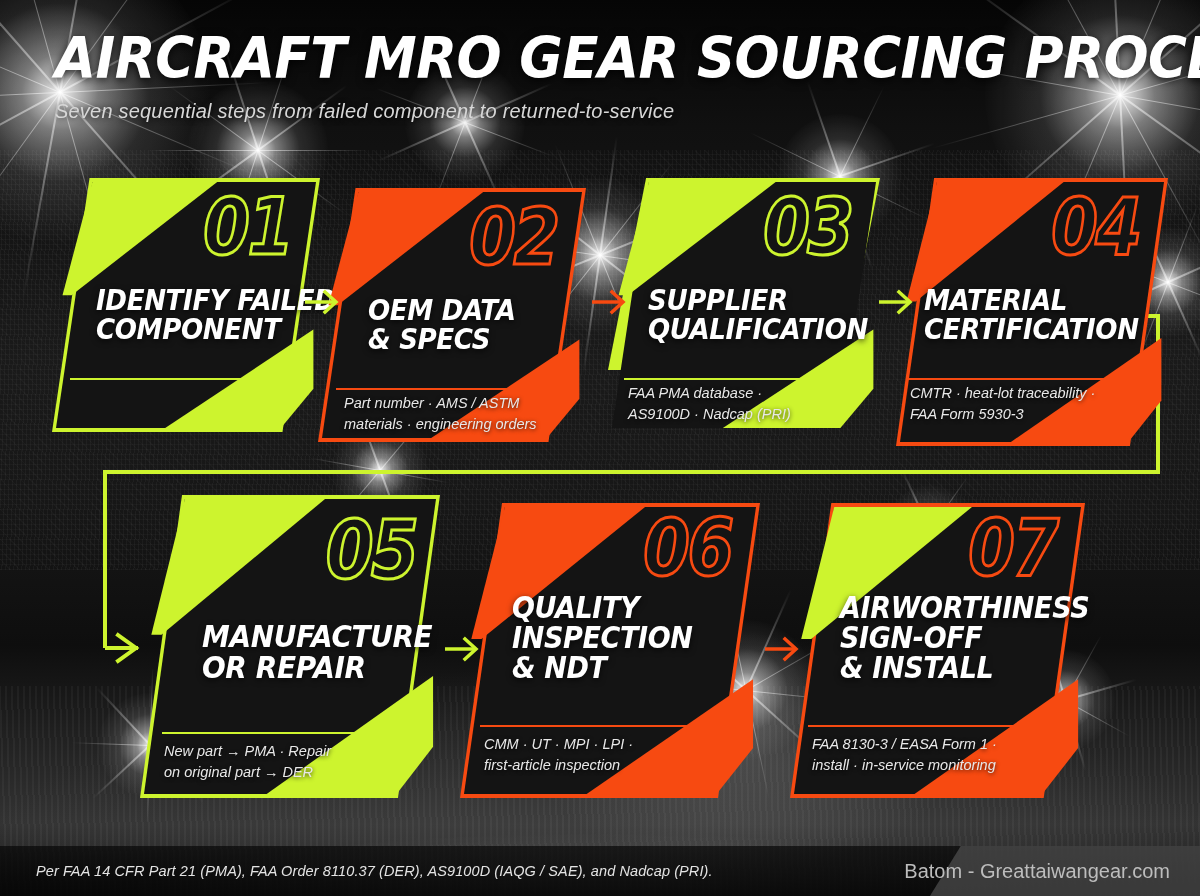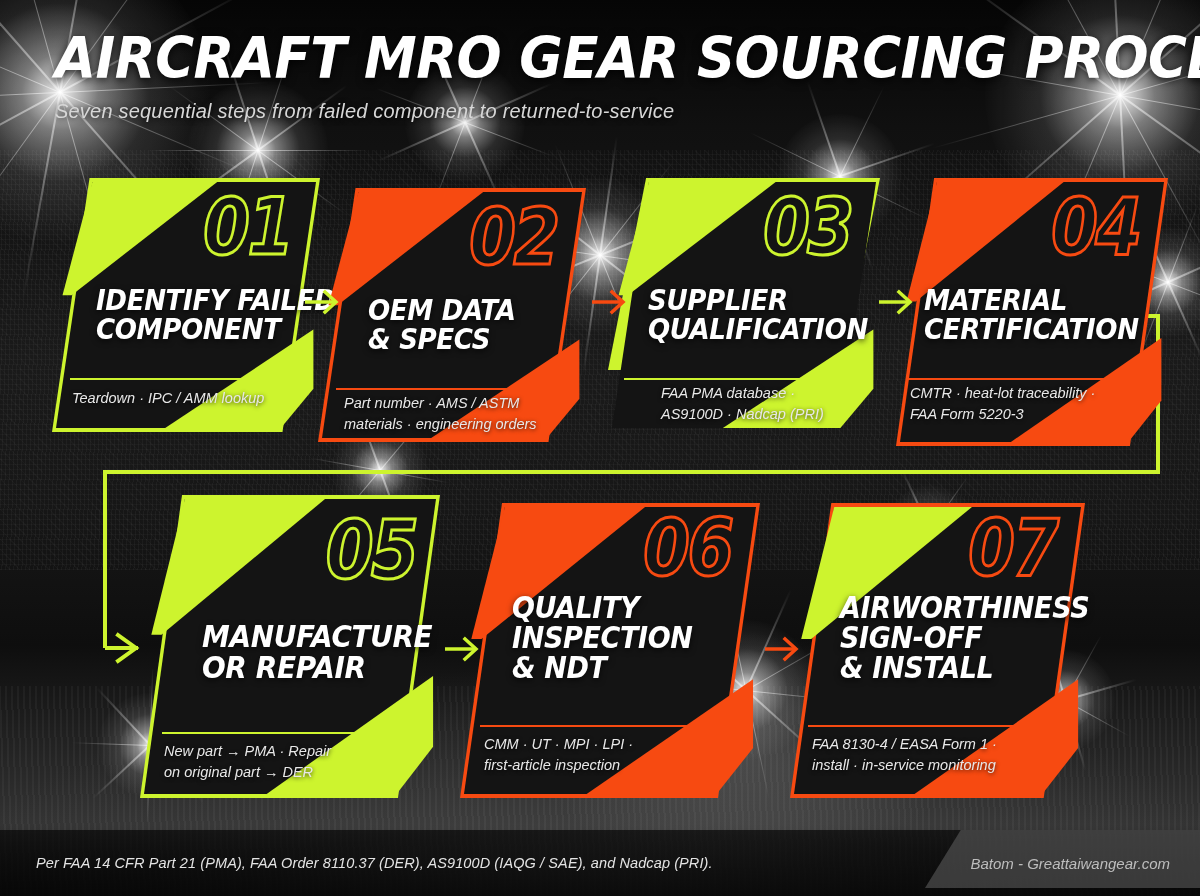--- a/index.html
+++ b/index.html
@@ -114,38 +114,38 @@
     font-size:14.5px; font-style:italic; color:#e8e8e8;
     line-height:1.42; white-space:pre-line;
     text-shadow:0 1px 4px rgba(0,0,0,.8);
   }
 
   
   .arrow{ position:absolute; }
   .connector{ position:absolute; }
 
   
-  #footer{ position:absolute; left:0; right:0; bottom:0; height:66px; }
+  #footer{ position:absolute; left:0; right:0; bottom:0; height:50px; }
   #footer-bg{
     position:absolute; inset:0;
     background:linear-gradient(180deg, rgba(8,8,8,.72) 0%, rgba(5,5,5,.92) 100%);
   }
   #footnote{
     position:absolute; left:36px; top:50%; transform:translateY(-50%);
     font-size:14.5px; font-style:italic; color:#e4e4e4; letter-spacing:.1px;
     white-space:nowrap;
   }
   #brand-tag{
     position:absolute; right:0; top:0; width:275px; height:58px;
     background:rgba(88,88,88,.62);
     clip-path:polygon(13% 0%, 100% 0%, 100% 100%, 0% 100%);
   }
   #brand-text{
     position:absolute; right:30px; top:50%; transform:translateY(-50%);
-    font-size:15px; font-style:italic; color:#bdbdbd; white-space:nowrap;
+    font-size:20px; color:#bdbdbd; white-space:nowrap;
   }
 </style>
 </head>
 <body>
 
 <div id="stage">
 
   <div class="bg-base"></div>
   <div class="crowd"></div>
   <div class="pitch"></div>
@@ -260,21 +260,20 @@
         <div class="shape brd"></div>
         <div class="inner" style="left: 4px; top: 4px; width: 260px; height: 246px;"></div>
         <div class="wedge-tl" style="left: 4px; top: 4px; width: 260px; height: 246px; background: rgb(205, 244, 46); clip-path: polygon(14% 0%, 62% 0%, 6% 46%, 2.5% 46%);"></div>
         <div class="wedge-br" style="left: 4px; top: 4px; width: 260px; height: 246px; background: rgb(205, 244, 46); clip-path: polygon(99% 60%, 99% 84%, 86.5% 100%, 42% 100%);"></div>
         <div class="num" style="right: 28px; top: 16px; font-size: 78px; -webkit-text-stroke: 3px rgb(205, 244, 46);">01</div>
         <div class="ctitle" style="left: 44px; top: 108px; font-size: 29px;">
           <div>IDENTIFY FAILED</div>
           <div>COMPONENT</div>
         </div>
         <div class="rule" style="left: 18px; top: 200px; width: 230px; background: rgb(205, 244, 46);"></div>
-        <div class="cdesc" style="left: 20px; top: 210px; width: 250px; font-size: 14.5px;">Teardown · IPC / AMM lookup</div>
       </div>
       <div class="card" style="left: 318px; top: 188px; width: 268px; height: 254px; --ac: #f74a11; --wtl: #f74a11;">
         <div class="shape brd"></div>
         <div class="inner" style="left: 4px; top: 4px; width: 260px; height: 246px;"></div>
         <div class="wedge-tl" style="left: 4px; top: 4px; width: 260px; height: 246px; background: rgb(247, 74, 17); clip-path: polygon(14% 0%, 62% 0%, 6% 46%, 2.5% 46%);"></div>
         <div class="wedge-br" style="left: 4px; top: 4px; width: 260px; height: 246px; background: rgb(247, 74, 17); clip-path: polygon(99% 60%, 99% 84%, 86.5% 100%, 42% 100%);"></div>
         <div class="num" style="right: 28px; top: 16px; font-size: 78px; -webkit-text-stroke: 3px rgb(247, 74, 17);">02</div>
         <div class="ctitle" style="left: 50px; top: 108px; font-size: 29px;">
           <div>OEM DATA</div>
           <div>&amp; SPECS</div>
@@ -287,36 +286,36 @@
         <div class="shape brd"></div>
         <div class="inner" style="left: 4px; top: 4px; width: 264px; height: 246px;"></div>
         <div class="wedge-tl" style="left: 4px; top: 4px; width: 264px; height: 246px; background: rgb(205, 244, 46); clip-path: polygon(14% 0%, 62% 0%, 6% 46%, 2.5% 46%);"></div>
         <div class="wedge-br" style="left: 4px; top: 4px; width: 264px; height: 246px; background: rgb(205, 244, 46); clip-path: polygon(99% 60%, 99% 84%, 86.5% 100%, 42% 100%);"></div>
         <div class="num" style="right: 28px; top: 16px; font-size: 78px; -webkit-text-stroke: 3px rgb(205, 244, 46);">03</div>
         <div class="ctitle" style="left: 40px; top: 108px; font-size: 29px;">
           <div>SUPPLIER</div>
           <div>QUALIFICATION</div>
         </div>
         <div class="rule" style="left: 16px; top: 200px; width: 232px; background: rgb(205, 244, 46);"></div>
-        <div class="cdesc" style="left: 20px; top: 205px; width: 252px; font-size: 14.5px; margin-left: 33px;">FAA PMA database ·
+        <div class="cdesc" style="left: 20px; top: 205px; width: 252px; font-size: 14.5px;">FAA PMA database ·
 AS9100D · Nadcap (PRI)</div>
       </div>
       <div class="card" style="left: 896px; top: 178px; width: 272px; height: 268px; --ac: #f74a11; --wtl: #f74a11;">
         <div class="shape brd"></div>
         <div class="inner" style="left: 4px; top: 4px; width: 264px; height: 260px;"></div>
         <div class="wedge-tl" style="left: 4px; top: 4px; width: 264px; height: 260px; background: rgb(247, 74, 17); clip-path: polygon(14% 0%, 62% 0%, 6% 46%, 2.5% 46%);"></div>
         <div class="wedge-br" style="left: 4px; top: 4px; width: 264px; height: 260px; background: rgb(247, 74, 17); clip-path: polygon(99% 60%, 99% 84%, 86.5% 100%, 42% 100%);"></div>
         <div class="num" style="right: 28px; top: 16px; font-size: 78px; -webkit-text-stroke: 3px rgb(247, 74, 17);">04</div>
         <div class="ctitle" style="left: 28px; top: 108px; font-size: 29px;">
           <div>MATERIAL</div>
           <div>CERTIFICATION</div>
         </div>
         <div class="rule" style="left: 10px; top: 200px; width: 232px; background: rgb(247, 74, 17);"></div>
         <div class="cdesc" style="left: 14px; top: 205px; width: 256px; font-size: 14.5px;">CMTR · heat-lot traceability ·
-FAA Form 5220-3</div>
+FAA Form 5930-3</div>
       </div>
       <div class="card" style="left: 140px; top: 495px; width: 300px; height: 303px; --ac: #cdf42e; --wtl: #cdf42e;">
         <div class="shape brd"></div>
         <div class="inner" style="left: 4px; top: 4px; width: 292px; height: 295px;"></div>
         <div class="wedge-tl" style="left: 4px; top: 4px; width: 292px; height: 295px; background: rgb(205, 244, 46); clip-path: polygon(14% 0%, 62% 0%, 6% 46%, 2.5% 46%);"></div>
         <div class="wedge-br" style="left: 4px; top: 4px; width: 292px; height: 295px; background: rgb(205, 244, 46); clip-path: polygon(99% 60%, 99% 84%, 86.5% 100%, 42% 100%);"></div>
         <div class="num" style="right: 24px; top: 22px; font-size: 80px; -webkit-text-stroke: 3px rgb(205, 244, 46);">05</div>
         <div class="ctitle" style="left: 62px; top: 126px; font-size: 31px;">
           <div>MANUFACTURE</div>
           <div>OR REPAIR</div>
@@ -345,21 +344,21 @@
         <div class="inner" style="left: 4px; top: 4px; width: 287px; height: 287px;"></div>
         <div class="wedge-tl" style="left: 4px; top: 4px; width: 287px; height: 287px; background: rgb(205, 244, 46); clip-path: polygon(14% 0%, 62% 0%, 6% 46%, 2.5% 46%);"></div>
         <div class="wedge-br" style="left: 4px; top: 4px; width: 287px; height: 287px; background: rgb(247, 74, 17); clip-path: polygon(99% 60%, 99% 84%, 86.5% 100%, 42% 100%);"></div>
         <div class="num" style="right: 28px; top: 12px; font-size: 78px; -webkit-text-stroke: 3px rgb(247, 74, 17);">07</div>
         <div class="ctitle" style="left: 50px; top: 90px; font-size: 30px;">
           <div>AIRWORTHINESS</div>
           <div>SIGN-OFF</div>
           <div>&amp; INSTALL</div>
         </div>
         <div class="rule" style="left: 18px; top: 222px; width: 250px; background: rgb(247, 74, 17);"></div>
-        <div class="cdesc" style="left: 22px; top: 231px; width: 268px; font-size: 14.5px;">FAA 8130-4 / EASA Form 1 ·
+        <div class="cdesc" style="left: 22px; top: 231px; width: 268px; font-size: 14.5px;">FAA 8130-3 / EASA Form 1 ·
 install · in-service monitoring</div>
       </div>
     </div>
 
   <div id="footer">
     <div id="footer-bg"></div>
     <div id="footnote">Per FAA 14 CFR Part 21 (PMA), FAA Order 8110.37 (DER), AS9100D (IAQG / SAE), and Nadcap (PRI).</div>
     <div id="brand-tag"></div>
     <div id="brand-text">Batom - Greattaiwangear.com</div>
   </div>

